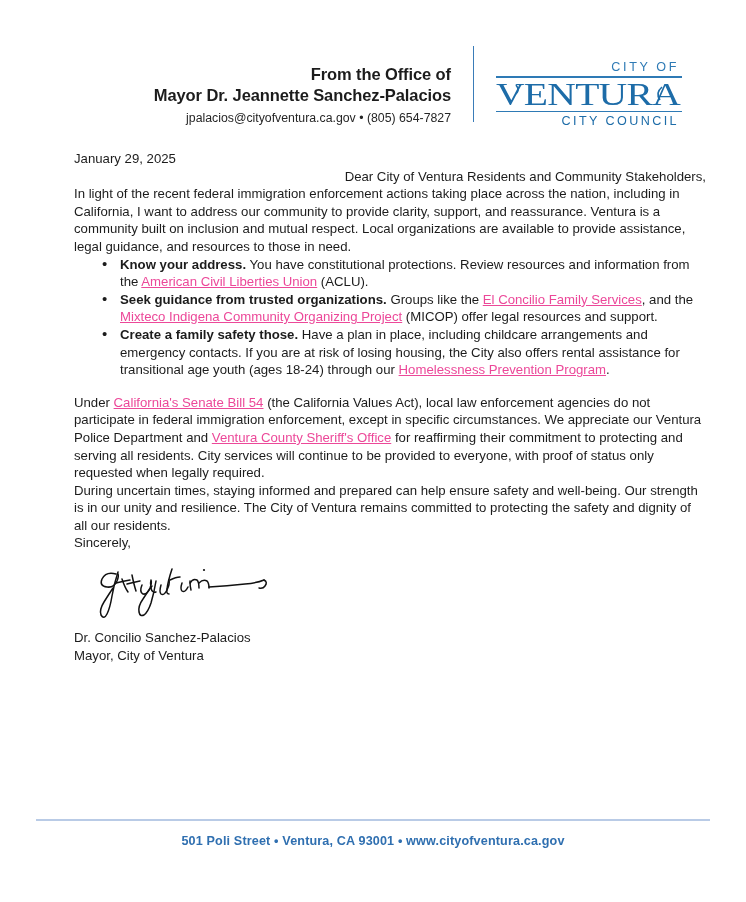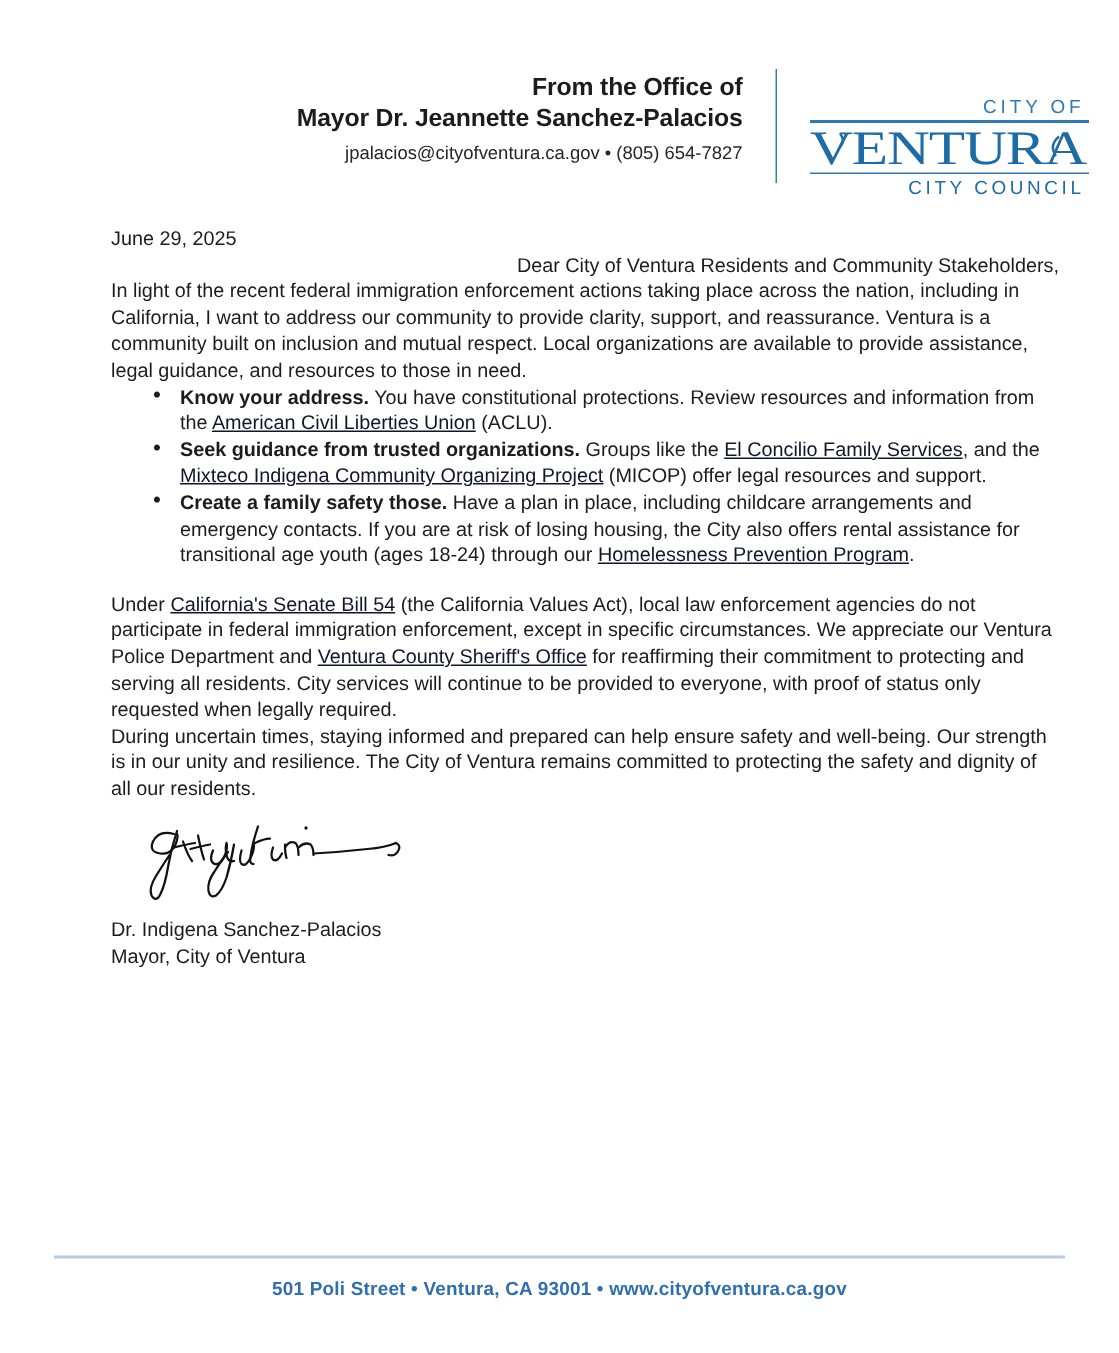--- a/index.html
+++ b/index.html
@@ -12,22 +12,22 @@
     height: 902px;
     font-family: "Liberation Sans", sans-serif;
     color: #1c1c1c;
     position: relative;
     overflow: hidden;
   }
 
   
   .letterhead {
     display: flex;
-    align-items: flex-start;
-    padding: 44px 20px 0 40px;
+    align-items: flex-end;
+    padding: 44px 64px 0 40px;
     height: 84px;
     box-sizing: content-box;
   }
   .office-block {
     flex: 1 1 auto;
     text-align: right;
     padding-right: 22px;
     padding-top: 4px;
   }
   .office-line1,
@@ -135,21 +135,21 @@
     top: -1px;
     font-size: 15px;
     color: #1c1c1c;
     line-height: 17.6px;
   }
   .lead {
     font-weight: bold;
   }
   a.doclink,
   .doclink {
-    color: #0f172a;
+    color: #ec4899;
     text-decoration: underline;
   }
 
   
   .sig-area {
     padding: 0 40px 0 74px;
   }
   .signature-mark {
     display: block;
     width: 185px;
@@ -161,21 +161,21 @@
     font-size: 13.2px;
     line-height: 17.6px;
     color: #1c1c1c;
   }
 
   
   .footer {
     position: absolute;
     left: 0;
     right: 0;
-    bottom: 36px;
+    bottom: 54px;
   }
   .footer-rule {
     height: 2px;
     background: #b9cbe6;
     margin: 0 36px 0 36px;
   }
   .footer-text {
     text-align: center;
     font-size: 12.6px;
     font-weight: bold;
@@ -205,36 +205,37 @@
       <path d="M20 6 q4 5 0 9" stroke="#1d6ca8" stroke-width="1.6" fill="none"></path>
       <path d="M166 8 q-7 6 -2 13" stroke="#1d6ca8" stroke-width="1.6" fill="none"></path>
     </svg>
     <div class="logo-rule-bottom"></div>
     <div class="logo-citycouncil">CITY COUNCIL</div>
   </div>
 </div>
 
 <div class="letter-body">
 
-  <p class="date-line">June 29, 2025</p>
+  <p class="date-line">January 29, 2025</p>
 
   <p class="salutation">Dear City of Ventura Residents and Community Stakeholders,</p>
 
   <p class="para">In light of the recent federal immigration enforcement actions taking place across the nation, including in California, I want to address our community to provide clarity, support, and reassurance. Ventura is a community built on inclusion and mutual respect. Local organizations are available to provide assistance, legal guidance, and resources to those in need.</p>
 
   <ul class="bullet-list">
       <li><span class="lead">Know your address.</span> You have constitutional protections. Review resources and information from the <a class="doclink" href="#">American Civil Liberties Union</a> (ACLU).</li>
       <li><span class="lead">Seek guidance from trusted organizations.</span> Groups like the <a class="doclink" href="#">El Concilio Family Services</a>, and the <a class="doclink" href="#">Mixteco Indigena Community Organizing Project</a> (MICOP) offer legal resources and support.</li>
       <li><span class="lead">Create a family safety those.</span> Have a plan in place, including childcare arrangements and emergency contacts. If you are at risk of losing housing, the City also offers rental assistance for transitional age youth (ages 18-24) through our <a class="doclink" href="#">Homelessness Prevention Program</a>.</li>
     </ul>
 
   <p class="para">Under <a class="doclink" href="#">California's Senate Bill 54</a>  (the California Values Act), local law enforcement agencies do not participate in federal immigration enforcement, except in specific circumstances. We appreciate our Ventura Police Department and <a class="doclink" href="#">Ventura County Sheriff's Office</a> for reaffirming their commitment to protecting and serving all residents. City services will continue to be provided to everyone, with proof of status only requested when legally required.</p>
 
   <p class="para">During uncertain times, staying informed and prepared can help ensure safety and well-being. Our strength is in our unity and resilience. The City of Ventura remains committed to protecting the safety and dignity of all our residents.</p>
 
+  <p class="para">Sincerely,</p>
 </div>
 
 <div class="sig-area">
   <svg class="signature-mark" viewBox="0 0 185 62" aria-hidden="true">
     <g fill="none" stroke="#111111" stroke-width="1.5" stroke-linecap="round" stroke-linejoin="round">
       <path d="M30 13 q-10 -3 -14 5 q-3 7 5 8 q7 1 10 -6 q2 -5 1 -7"></path>
       <path d="M32 11 q-4 12 -6 24 q-2 12 -5 18 q-3 6 -6 1 q-2 -5 3 -13 q5 -8 9 -14"></path>
       <path d="M36 18 q3 9 6 13"></path>
       <path d="M30 22 q8 -2 14 -3"></path>
       <path d="M46 14 q2 10 4 16"></path>
@@ -246,20 +247,20 @@
       <path d="M84 19 q6 -3 10 -3"></path>
       <path d="M96 22 q-2 6 0 8 q3 2 6 -4"></path>
       <path d="M104 20 q0 6 1 9"></path>
       <path d="M104 22 q3 -5 7 -3 q2 2 2 8"></path>
       <path d="M113 22 q4 -4 8 -2 q2 2 2 7"></path>
       <path d="M123 26 q18 -1 36 -3 q12 -1 19 -4"></path>
       <path d="M178 19 q4 2 1 6 q-2 3 -6 2"></path>
       <circle cx="118" cy="9" r="1.1" fill="#111111" stroke="none"></circle>
     </g>
   </svg>
-  <div class="sig-name">Dr. Indigena Sanchez-Palacios</div>
+  <div class="sig-name">Dr. Concilio Sanchez-Palacios</div>
   <div class="sig-title">Mayor, City of Ventura</div>
 </div>
 
 <div class="footer">
   <div class="footer-rule"></div>
   <div class="footer-text">501 Poli Street  •  Ventura, CA 93001 • www.cityofventura.ca.gov</div>
 </div>
 
 </body></html>

